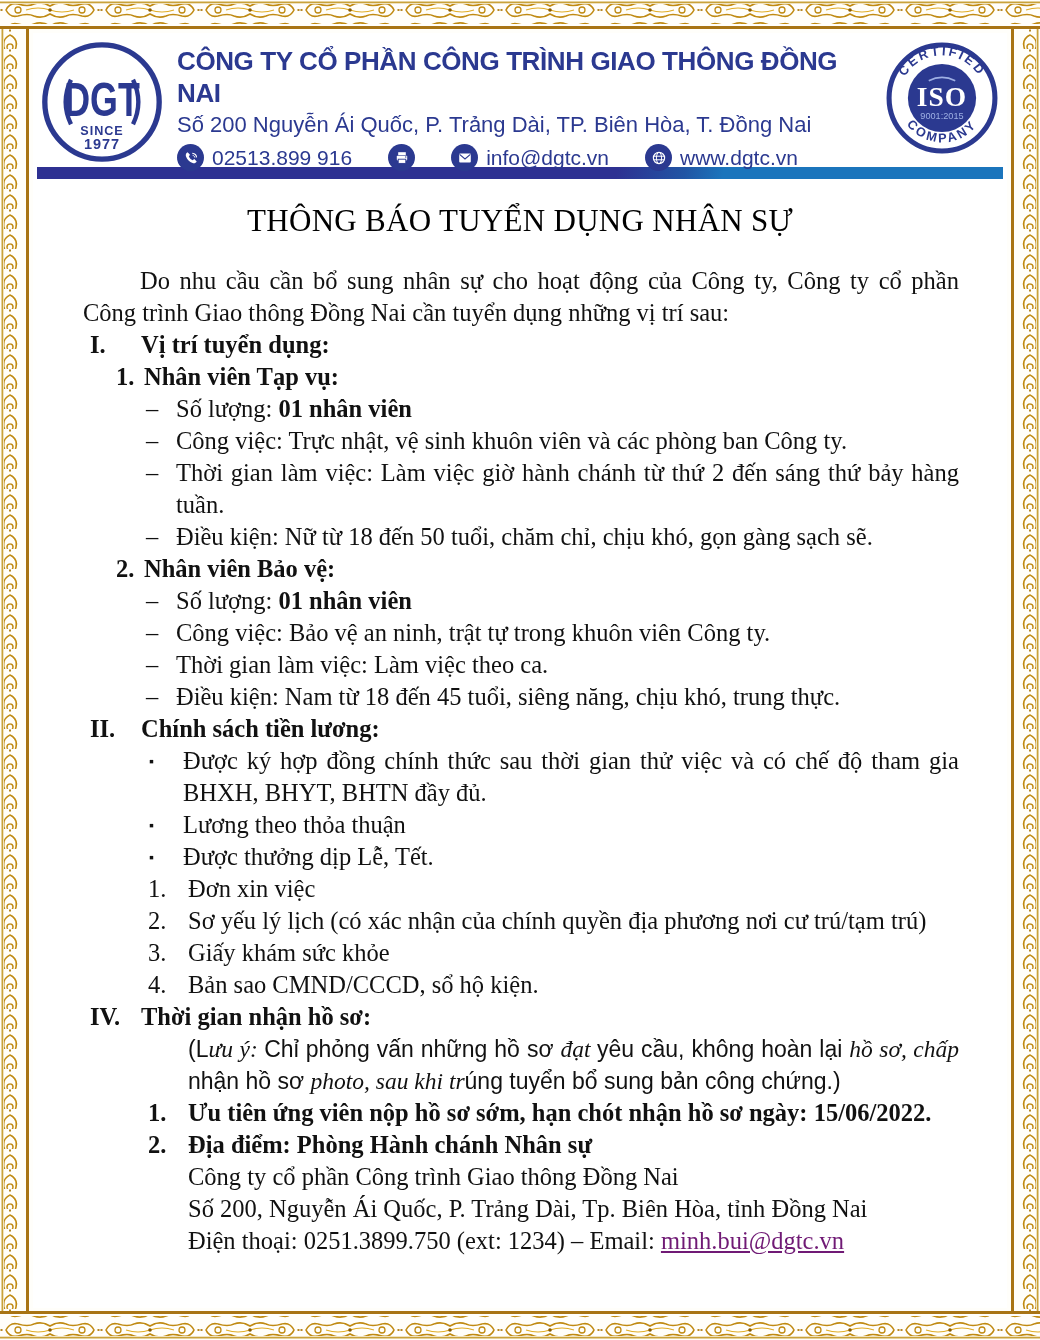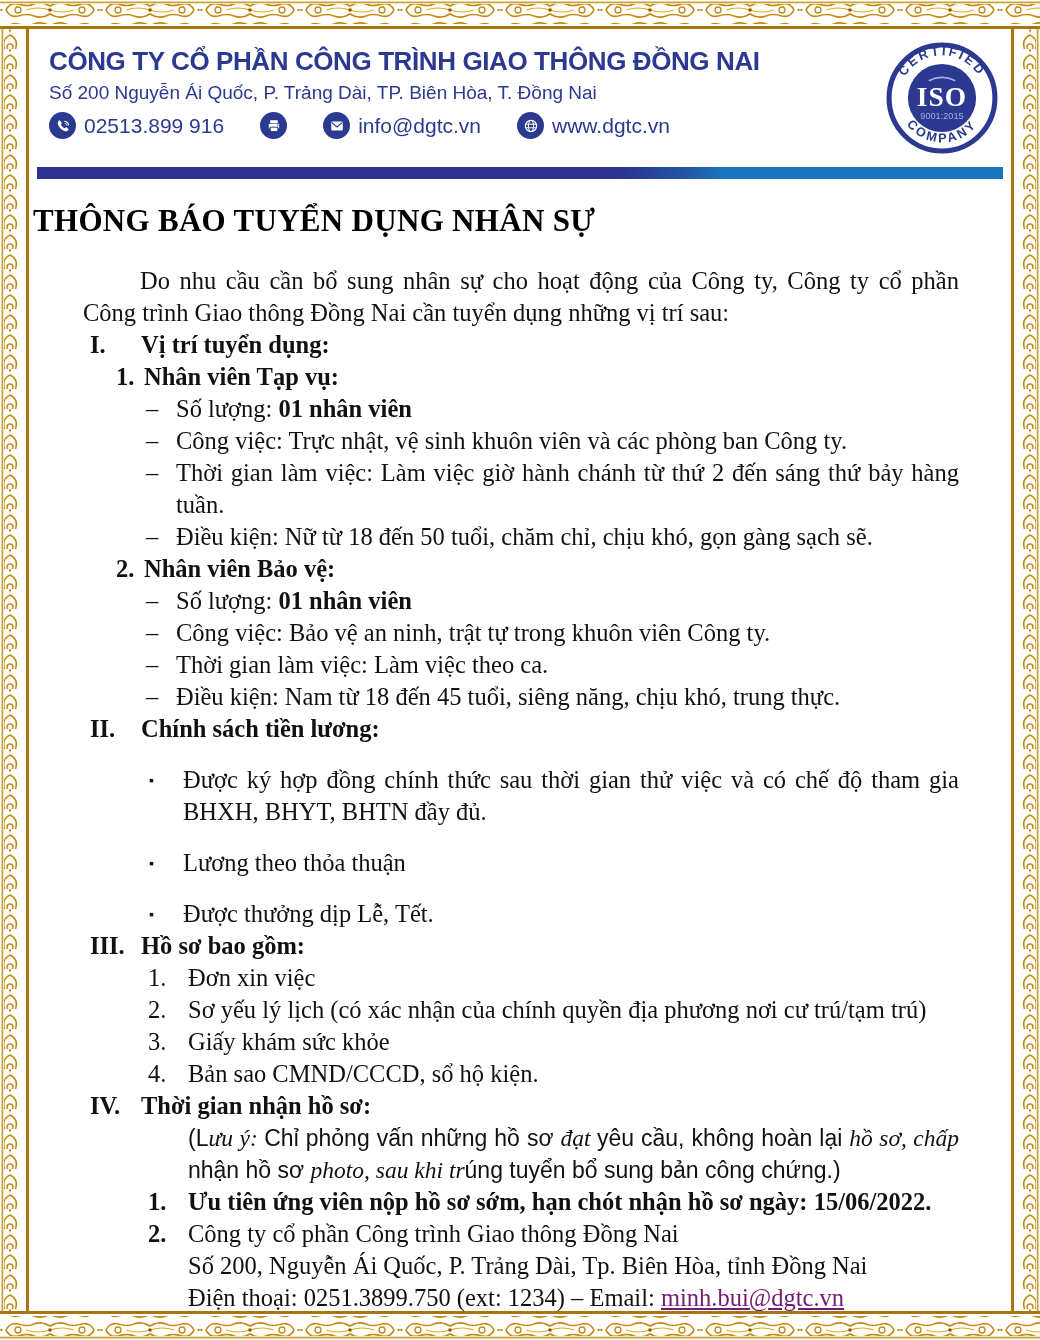--- a/index.html
+++ b/index.html
@@ -12,45 +12,45 @@
   .f-left{top:29px;left:0;}
   .f-right{top:29px;right:0;transform:scaleX(-1);}
   
   .content{position:absolute;left:33px;top:33px;right:33px;bottom:32px;background:#ffffff;padding:8px 0 0 0;}
   
   .letterhead{display:flex;align-items:flex-start;height:122px;margin:0 4px 0 6px;}
   .logo-wrap{flex:0 0 128px;margin-top:-2px;}
   .head-center{flex:1 1 auto;padding:4px 0 0 10px;color:#2b3990;
                font-family:"Liberation Sans","DejaVu Sans",sans-serif;}
   .company-name{font-size:26px;font-weight:700;letter-spacing:-0.4px;line-height:32px;}
-  .company-address{font-size:19px;line-height:30px;margin-top:1px;}
+  .company-address{font-size:22px;line-height:30px;margin-top:1px;}
   .contact-row{display:flex;align-items:center;gap:36px;margin-top:4px;}
   .contact-item{display:flex;align-items:center;gap:8px;font-size:21px;}
   .cic{width:27px;height:27px;border-radius:50%;background:#2b3990;display:inline-flex;
        align-items:center;justify-content:center;flex:0 0 27px;}
   .iso-wrap{flex:0 0 118px;margin-top:0px;}
   .separator{height:12px;margin:4px 4px 0 4px;
      background:linear-gradient(101deg,#2e3192 0%,#2e3192 60%,#2155a4 67%,#1b75bc 71%,#1b75bc 100%);}
   
-  .doc-title{margin:24px 0 26px 0;text-align:left;font-size:31px;font-weight:700;
+  .doc-title{margin:24px 0 26px 0;text-align:center;font-size:31px;font-weight:400;
              letter-spacing:0.3px;color:#000;}
   
   .doc-body{margin:0 48px 0 50px;font-size:24.5px;line-height:32px;text-align:justify;}
   .blk{position:relative;}
   .mk{position:absolute;top:0;}
   .blk .ct{text-align:justify;}
   .paragraph .ct{text-indent:57px;}
   .h-roman .mk{left:7px;font-weight:700;}
   .h-roman .ct{margin-left:58px;font-weight:700;}
   .h-num .mk{left:33px;font-weight:700;}
   .h-num .ct{margin-left:61px;}
   .dash .mk{left:63px;}
   .dash .ct{margin-left:93px;}
   .square .mk{left:66px;font-size:14px;top:1px;}
-  .square .ct{margin-left:100px;margin-top:19px;}
+  .square .ct{margin-left:100px;}
   .num .mk{left:65px;}
   .num .ct{margin-left:105px;}
   .bm .mk{font-weight:700;}
   .note .ct,.plain .ct{margin-left:105px;}
   .note{font-size:23.5px;}
   .b{font-weight:700;}
   .i{font-style:italic;}
   .sans{font-family:"Liberation Sans","DejaVu Sans",sans-serif;font-size:23px;}
   .link{color:#701a75;text-decoration:underline;cursor:pointer;}
 </style>
@@ -123,20 +123,30 @@
       </pattern>
     </defs>
     <rect x="1.5" y="0" width="1.8" height="1282" fill="#c9a23a"></rect>
     <rect x="4" y="0" width="20" height="1282" fill="url(#pbV2)"></rect>
     <rect x="26" y="0" width="3" height="1282" fill="#a87414"></rect>
   </svg>
 
   <div class="content">
 
     <div class="letterhead">
+      <div class="logo-wrap">
+        <svg width="126" height="126" viewBox="0 0 130 130">
+          <circle cx="65" cy="65" r="59" fill="#ffffff" stroke="#2b3990" stroke-width="5.5"></circle>
+          <path d="M33 42 Q22 65 33 88" fill="none" stroke="#2b3990" stroke-width="4.5"></path>
+          <path d="M97 42 Q108 65 97 88" fill="none" stroke="#2b3990" stroke-width="4.5"></path>
+          <text x="65" y="79" text-anchor="middle" font-family="Liberation Sans, DejaVu Sans, sans-serif" font-size="50" font-weight="800" fill="#2b3990" textLength="78" lengthAdjust="spacingAndGlyphs">DGT</text>
+          <text x="65" y="99" text-anchor="middle" font-family="Liberation Sans, DejaVu Sans, sans-serif" font-size="13" font-weight="700" letter-spacing="1" fill="#2b3990">SINCE</text>
+          <text x="65" y="114" text-anchor="middle" font-family="Liberation Sans, DejaVu Sans, sans-serif" font-size="15" font-weight="700" letter-spacing="1" fill="#2b3990">1977</text>
+        </svg>
+      </div>
 
       <div class="head-center">
         <div class="company-name">CÔNG TY CỔ PHẦN CÔNG TRÌNH GIAO THÔNG ĐỒNG NAI</div>
         <div class="company-address">Số 200 Nguyễn Ái Quốc, P. Trảng Dài, TP. Biên Hòa, T. Đồng Nai</div>
         <div class="contact-row" id="contacts">
             <div class="contact-item">
               <span class="cic">
                 <svg width="16" height="16" viewBox="0 0 16 16">
                   <path d="M4.6 2.3 C3 3.1 2.4 4.8 3 6.4 C4.2 9.6 6.4 11.8 9.6 13 C11.2 13.6 12.9 13 13.7 11.4 L11.3 9 L9.5 10.2 C8 9.5 6.5 8 5.8 6.5 L7 4.7 Z" fill="#fff"></path>
                   <path d="M9.3 3.2 Q11.3 3.5 12.3 4.5 Q13.3 5.5 13.6 7.4" stroke="#fff" stroke-width="1.1" fill="none"></path>
@@ -259,24 +269,20 @@
           <div class="ct"><span>Được ký hợp đồng chính thức sau thời gian thử việc và có chế độ tham gia BHXH, BHYT, BHTN đầy đủ.</span></div>
         </div>
         <div class="blk square">
           <span class="mk">▪</span>
           <div class="ct"><span>Lương theo thỏa thuận</span></div>
         </div>
         <div class="blk square">
           <span class="mk">▪</span>
           <div class="ct"><span>Được thưởng dịp Lễ, Tết.</span></div>
         </div>
-        <div class="blk h-roman">
-          <span class="mk">III.</span>
-          <div class="ct"><span>Hồ sơ bao gồm:</span></div>
-        </div>
         <div class="blk num">
           <span class="mk">1.</span>
           <div class="ct"><span>Đơn xin việc</span></div>
         </div>
         <div class="blk num">
           <span class="mk">2.</span>
           <div class="ct"><span>Sơ yếu lý lịch (có xác nhận của chính quyền địa phương nơi cư trú/tạm trú)</span></div>
         </div>
         <div class="blk num">
           <span class="mk">3.</span>
@@ -292,20 +298,21 @@
         </div>
         <div class="blk note">
           <div class="ct"><span class="sans">(L</span><span class="i">ưu ý: </span><span class="sans">Chỉ phỏng vấn những hồ sơ </span><span class="i">đạt </span><span class="sans">yêu cầu, không hoàn lại </span><span class="i">hồ sơ, chấp </span><span class="sans">nhận hồ sơ </span><span class="i">photo, sau khi tr</span><span class="sans">úng tuyển bổ sung bản công chứng.)</span></div>
         </div>
         <div class="blk num bm">
           <span class="mk">1.</span>
           <div class="ct"><span class="b">Ưu tiên ứng viên nộp hồ sơ sớm, hạn chót nhận hồ sơ ngày: 15/06/2022.</span></div>
         </div>
         <div class="blk num bm">
           <span class="mk">2.</span>
+          <div class="ct"><span class="b">Địa điểm: Phòng Hành chánh Nhân sự</span></div>
         </div>
         <div class="blk plain">
           <div class="ct"><span>Công ty cổ phần Công trình Giao thông Đồng Nai</span></div>
         </div>
         <div class="blk plain">
           <div class="ct"><span>Số 200, Nguyễn Ái Quốc, P. Trảng Dài, Tp. Biên Hòa, tỉnh Đồng Nai</span></div>
         </div>
         <div class="blk plain">
           <div class="ct"><span>Điện thoại: 0251.3899.750 (ext: 1234) – Email: </span><span class="link">minh.bui@dgtc.vn</span></div>
         </div>

